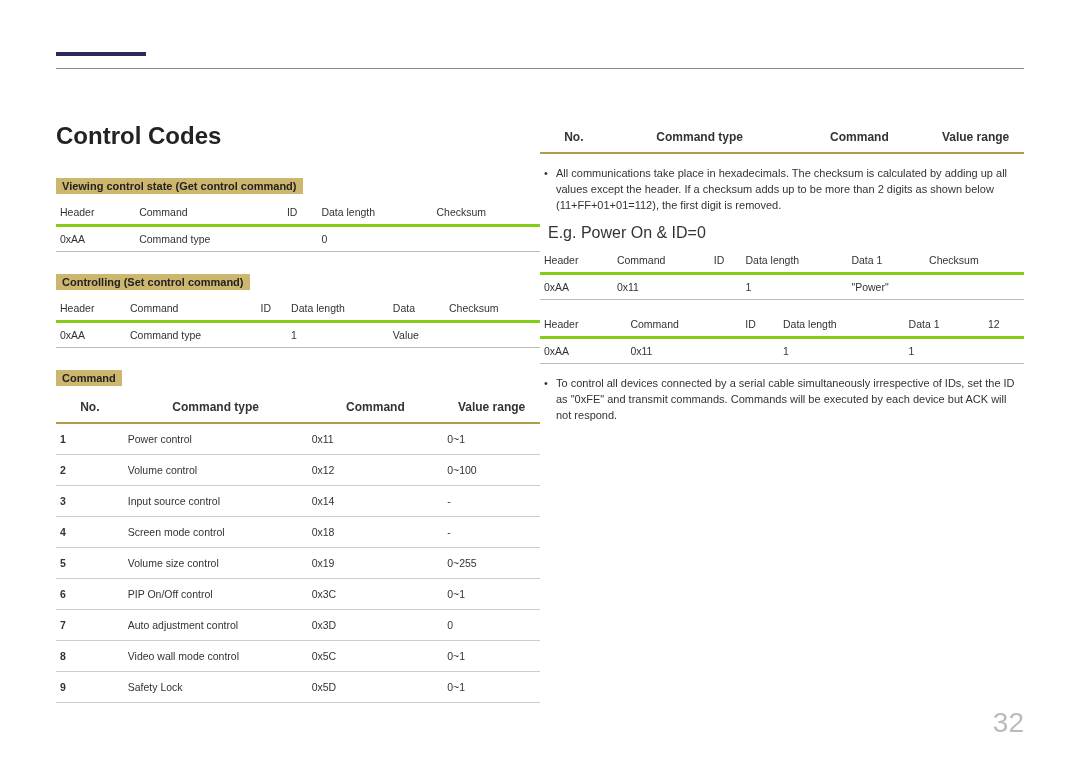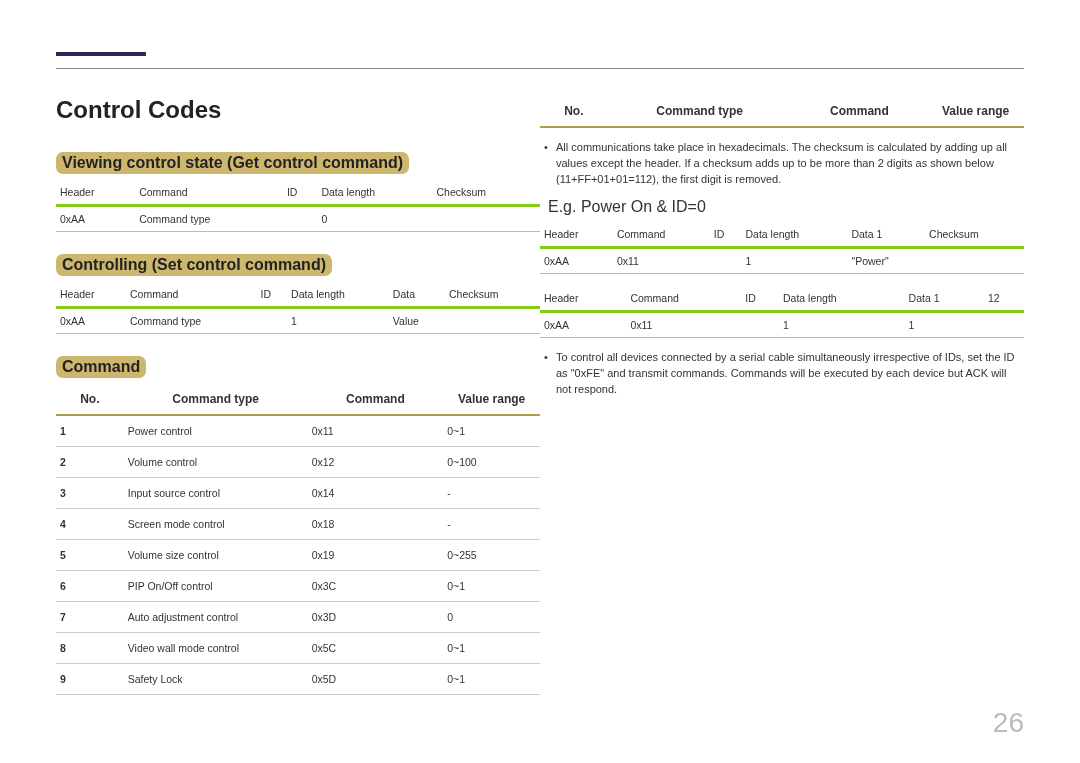--- a/index.html
+++ b/index.html
@@ -1,22 +1,22 @@
 <!DOCTYPE html>
 <html><head>
 <meta charset="utf-8">
 <style>
 * { margin: 0; padding: 0; box-sizing: border-box; }
 body { font-family: "Segoe UI", Arial, sans-serif; background: #fff; width: 1080px; height: 763px; position: relative; color: #222; }
-.page { padding: 48px 56px 30px 56px; display: flex; }
+.page { padding: 74px 56px 30px 56px; display: flex; }
 .col { flex: 1; min-width: 0; }
 .top-rule { position: absolute; top: 68px; left: 56px; right: 56px; border-top: 1px solid #888; }
 .top-accent { position: absolute; top: 52px; left: 56px; width: 90px; height: 4px; background: #2a2a5a; }
 h1 { font-size: 24px; font-weight: 600; color: #222; margin-top: 48px; margin-bottom: 18px; }
-h2 { font-size: 16px; font-weight: 600; display: inline-block; padding: 2px 6px; margin-top: 10px; margin-bottom: 6px; border-radius: 7px; }
+h2 { font-size: 11px; font-weight: 600; display: inline-block; padding: 2px 6px; margin-top: 10px; margin-bottom: 6px; }
 h2.yellow { background: #cdb66d; color: #222; }
 h2.yellow-only { background: #cdb66d; color: #222; }
 table { width: 100%; border-collapse: collapse; font-size: 10.5px; color: #333; margin-bottom: 12px; }
 th, td { text-align: left; padding: 6px 4px; border-bottom: 1px solid #bbb; font-weight: normal; }
 thead th { border-bottom: 3px solid #84cc16; }
 .cmd-table th { font-weight: 600; font-size: 12px; padding: 8px 4px; text-align: center; }
 .cmd-table thead th { border-bottom: 2px solid #b29b4a; }
 .cmd-table td { border-bottom: 1px solid #ccc; padding: 9px 4px; }
 .cmd-table td.num { font-weight: 600; }
 .note { font-size: 11px; color: #333; line-height: 1.45; margin: 6px 4px 10px 0; padding-left: 16px; position: relative; }
@@ -212,13 +212,13 @@
       <td></td>
     </tr>
         </tbody>
   </table>
 
   <p class="note">To control all devices connected by a serial cable simultaneously irrespective of IDs, set the ID as "0xFE" and transmit commands. Commands will be executed by each device but ACK will not respond.</p>
 </div>
 
 </div>
 
-<div class="page-number">26</div>
+<div class="page-number">32</div>
 
 </body></html>

